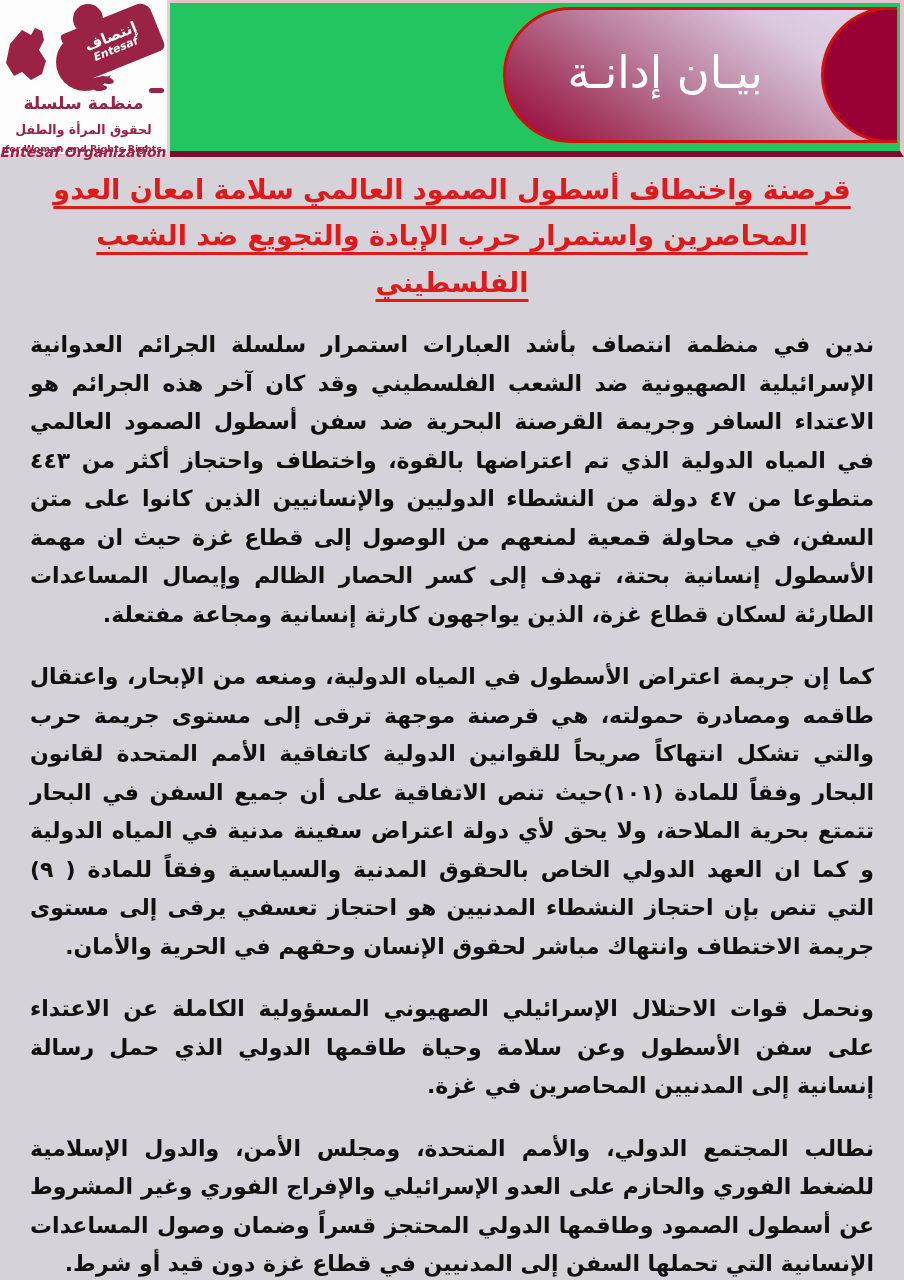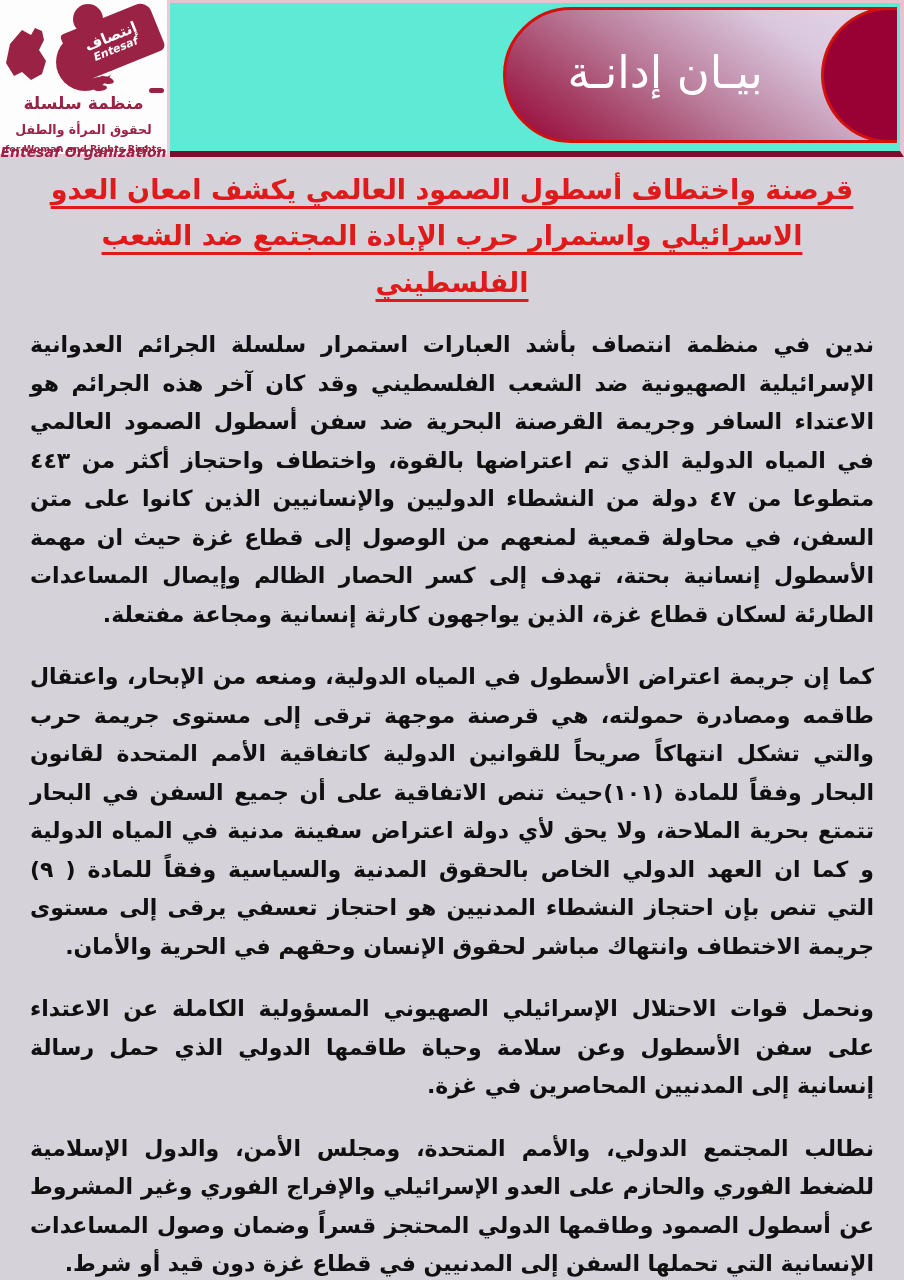--- a/index.html
+++ b/index.html
@@ -30,21 +30,21 @@
   .flag-en { font-size:11px; font-weight:bold; font-style:italic; }
   .logo-dash { position:absolute; top:88px; right:3px; width:15px; height:5px;
     background:#9a2345; border-radius:3px; }
   .logo-txt { position:absolute; width:100%; text-align:center; color:#9a2345; font-weight:bold; }
   .logo-name-ar    { top:93px;  font-size:17px; }
   .logo-tagline-ar { top:122px; font-size:12.5px; }
   .logo-name-en    { top:144px; font-size:14px;font-style:italic; }
   .logo-tagline-en { top:143px; font-size:9.5px; }
 
   .band {
-    position:relative; flex:1; background:#5eead4;
+    position:relative; flex:1; background:#22c55e;
     border-top:3px solid #e9c2cf; border-right:4px solid #e9c2cf;
     border-bottom:6px solid #7e0c2e;
     box-sizing:border-box;
     text-align:center;
   }
   .banner {
     position:absolute; top:4px; right:3px; width:394px; height:136px;
     border:3px solid #d2100e;
     border-radius:70px 10px 10px 70px;
     background:linear-gradient(215deg,#e2d8ea 0%,#dac7de 25%,#bb7f9d 55%,#a53e63 78%,#990134 100%);
@@ -119,22 +119,22 @@
         <div class="banner-disc"></div>
         <div class="banner-label">بيـان إدانـة</div>
       </div>
     </div>
 
   </header>
 
   <main>
 
     <h1 class="title">
-      <span class="title-line">قرصنة واختطاف أسطول الصمود العالمي يكشف امعان العدو</span>
-      <span class="title-line">الاسرائيلي واستمرار حرب الإبادة المجتمع ضد الشعب الفلسطيني</span>
+      <span class="title-line">قرصنة واختطاف أسطول الصمود العالمي سلامة امعان العدو</span>
+      <span class="title-line">المحاصرين واستمرار حرب الإبادة والتجويع ضد الشعب الفلسطيني</span>
     </h1>
 
     <p class="para">ندين في منظمة انتصاف بأشد العبارات استمرار سلسلة الجرائم العدوانية الإسرائيلية الصهيونية ضد الشعب الفلسطيني وقد كان آخر هذه الجرائم هو الاعتداء السافر وجريمة القرصنة البحرية ضد سفن أسطول الصمود العالمي في المياه الدولية الذي تم اعتراضها بالقوة، واختطاف واحتجاز أكثر من ٤٤٣ متطوعا من ٤٧ دولة من النشطاء الدوليين والإنسانيين الذين كانوا على متن السفن، في محاولة قمعية لمنعهم من الوصول إلى قطاع غزة حيث ان مهمة الأسطول إنسانية بحتة، تهدف إلى كسر الحصار الظالم وإيصال المساعدات الطارئة لسكان قطاع غزة، الذين يواجهون كارثة إنسانية ومجاعة مفتعلة.</p>
     <p class="para">كما إن جريمة اعتراض الأسطول في المياه الدولية، ومنعه من الإبحار، واعتقال طاقمه ومصادرة حمولته، هي قرصنة موجهة ترقى إلى مستوى جريمة حرب والتي تشكل انتهاكاً صريحاً للقوانين الدولية كاتفاقية الأمم المتحدة لقانون البحار وفقاً للمادة (١٠١)حيث تنص الاتفاقية على أن جميع السفن في البحار تتمتع بحرية الملاحة، ولا يحق لأي دولة اعتراض سفينة مدنية في المياه الدولية و كما ان العهد الدولي الخاص بالحقوق المدنية والسياسية وفقاً للمادة ( ٩) التي تنص بإن احتجاز النشطاء المدنيين هو احتجاز تعسفي يرقى إلى مستوى جريمة الاختطاف وانتهاك مباشر لحقوق الإنسان وحقهم في الحرية والأمان.</p>
     <p class="para">ونحمل قوات الاحتلال الإسرائيلي الصهيوني المسؤولية الكاملة عن الاعتداء على سفن الأسطول وعن سلامة وحياة طاقمها الدولي الذي حمل رسالة إنسانية إلى المدنيين المحاصرين في غزة.</p>
     <p class="para">نطالب المجتمع الدولي، والأمم المتحدة، ومجلس الأمن، والدول الإسلامية للضغط الفوري والحازم على العدو الإسرائيلي والإفراج الفوري وغير المشروط عن أسطول الصمود وطاقمها الدولي المحتجز قسراً وضمان وصول المساعدات الإنسانية التي تحملها السفن إلى المدنيين في قطاع غزة دون قيد أو شرط.</p>
 
   </main>
 
 </div>

